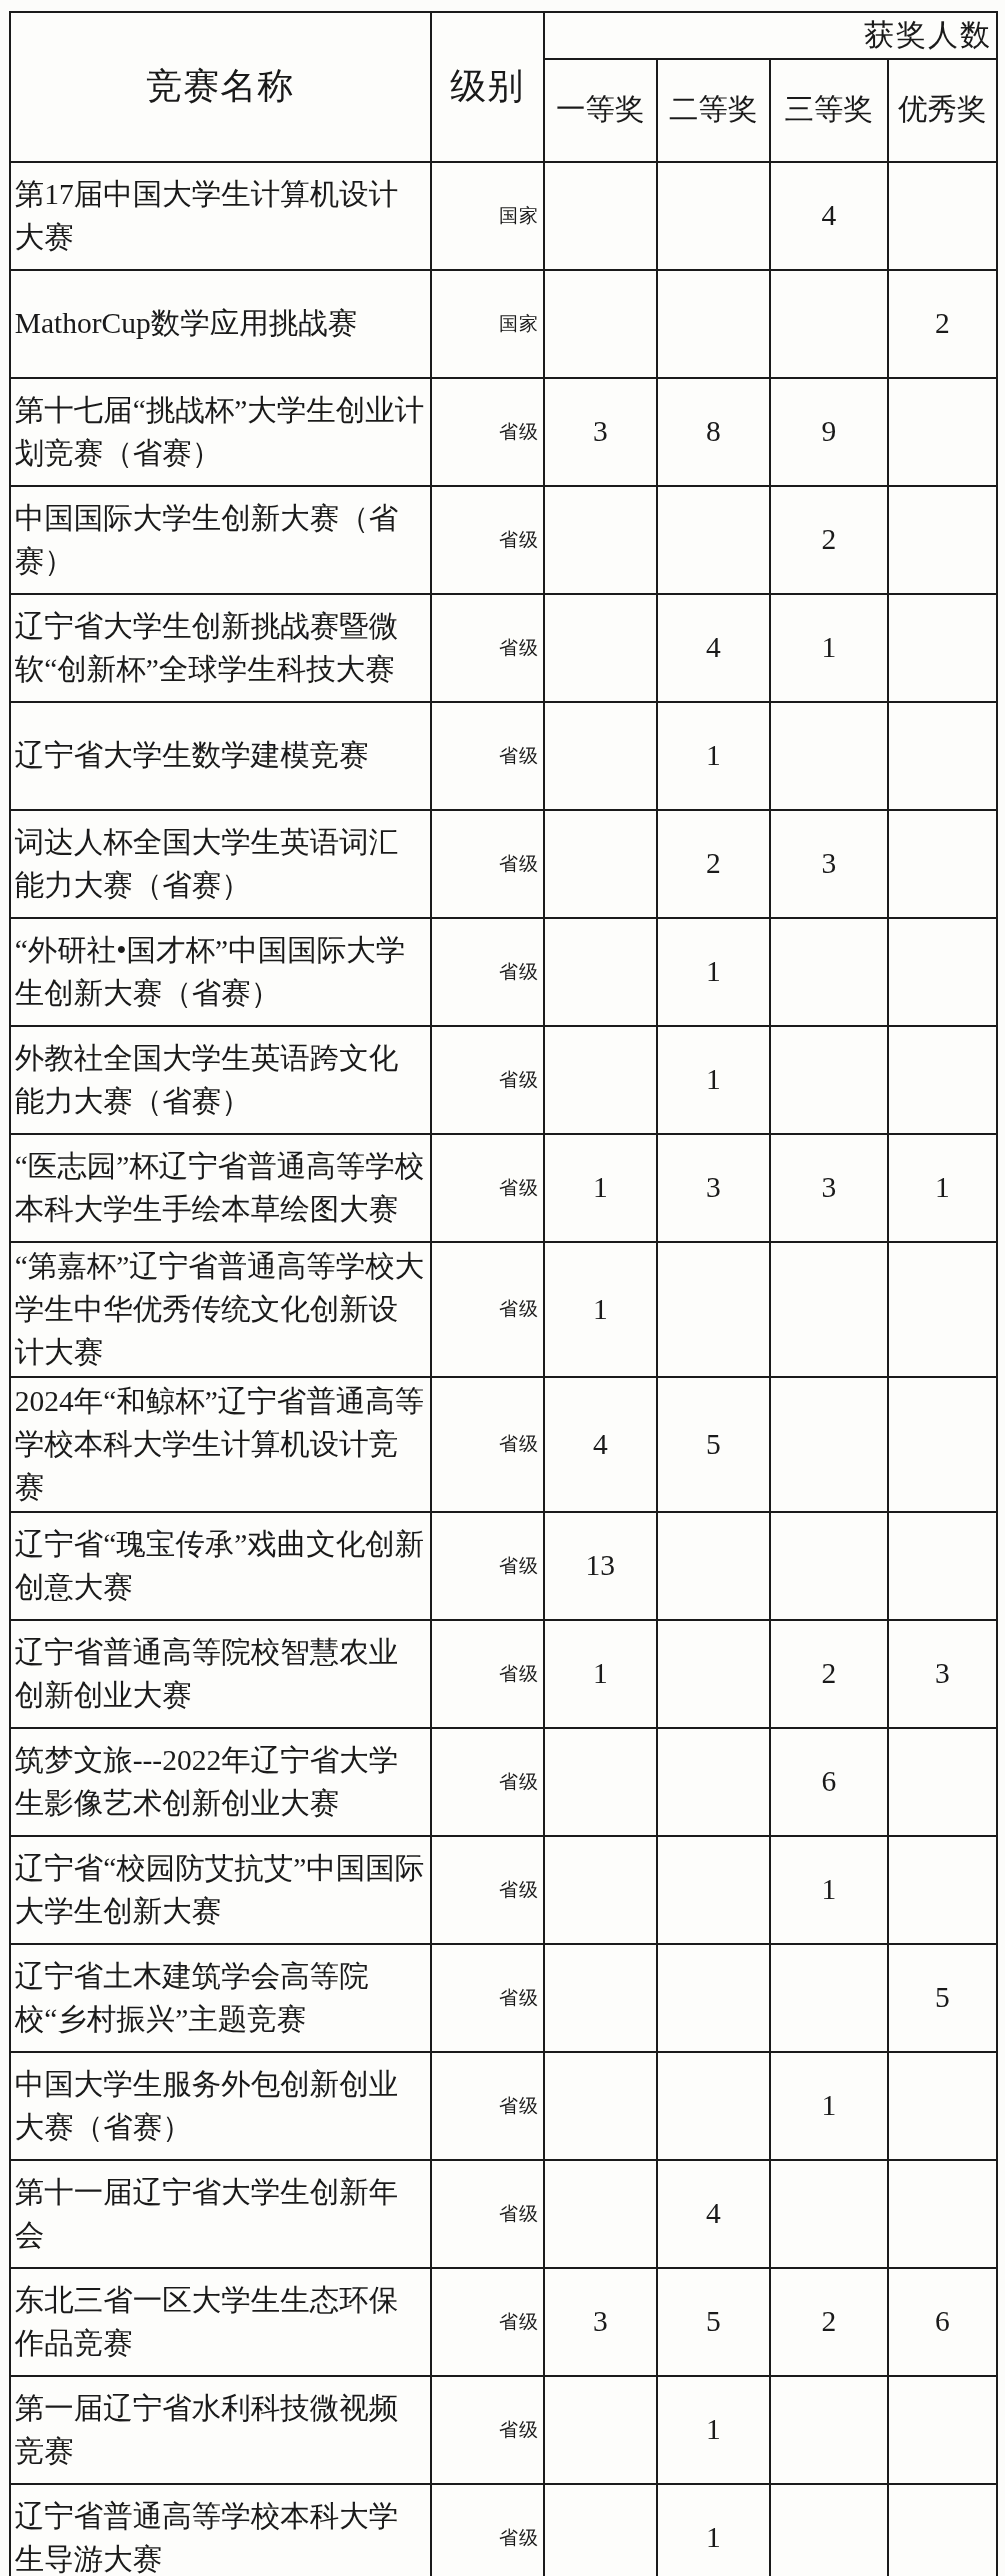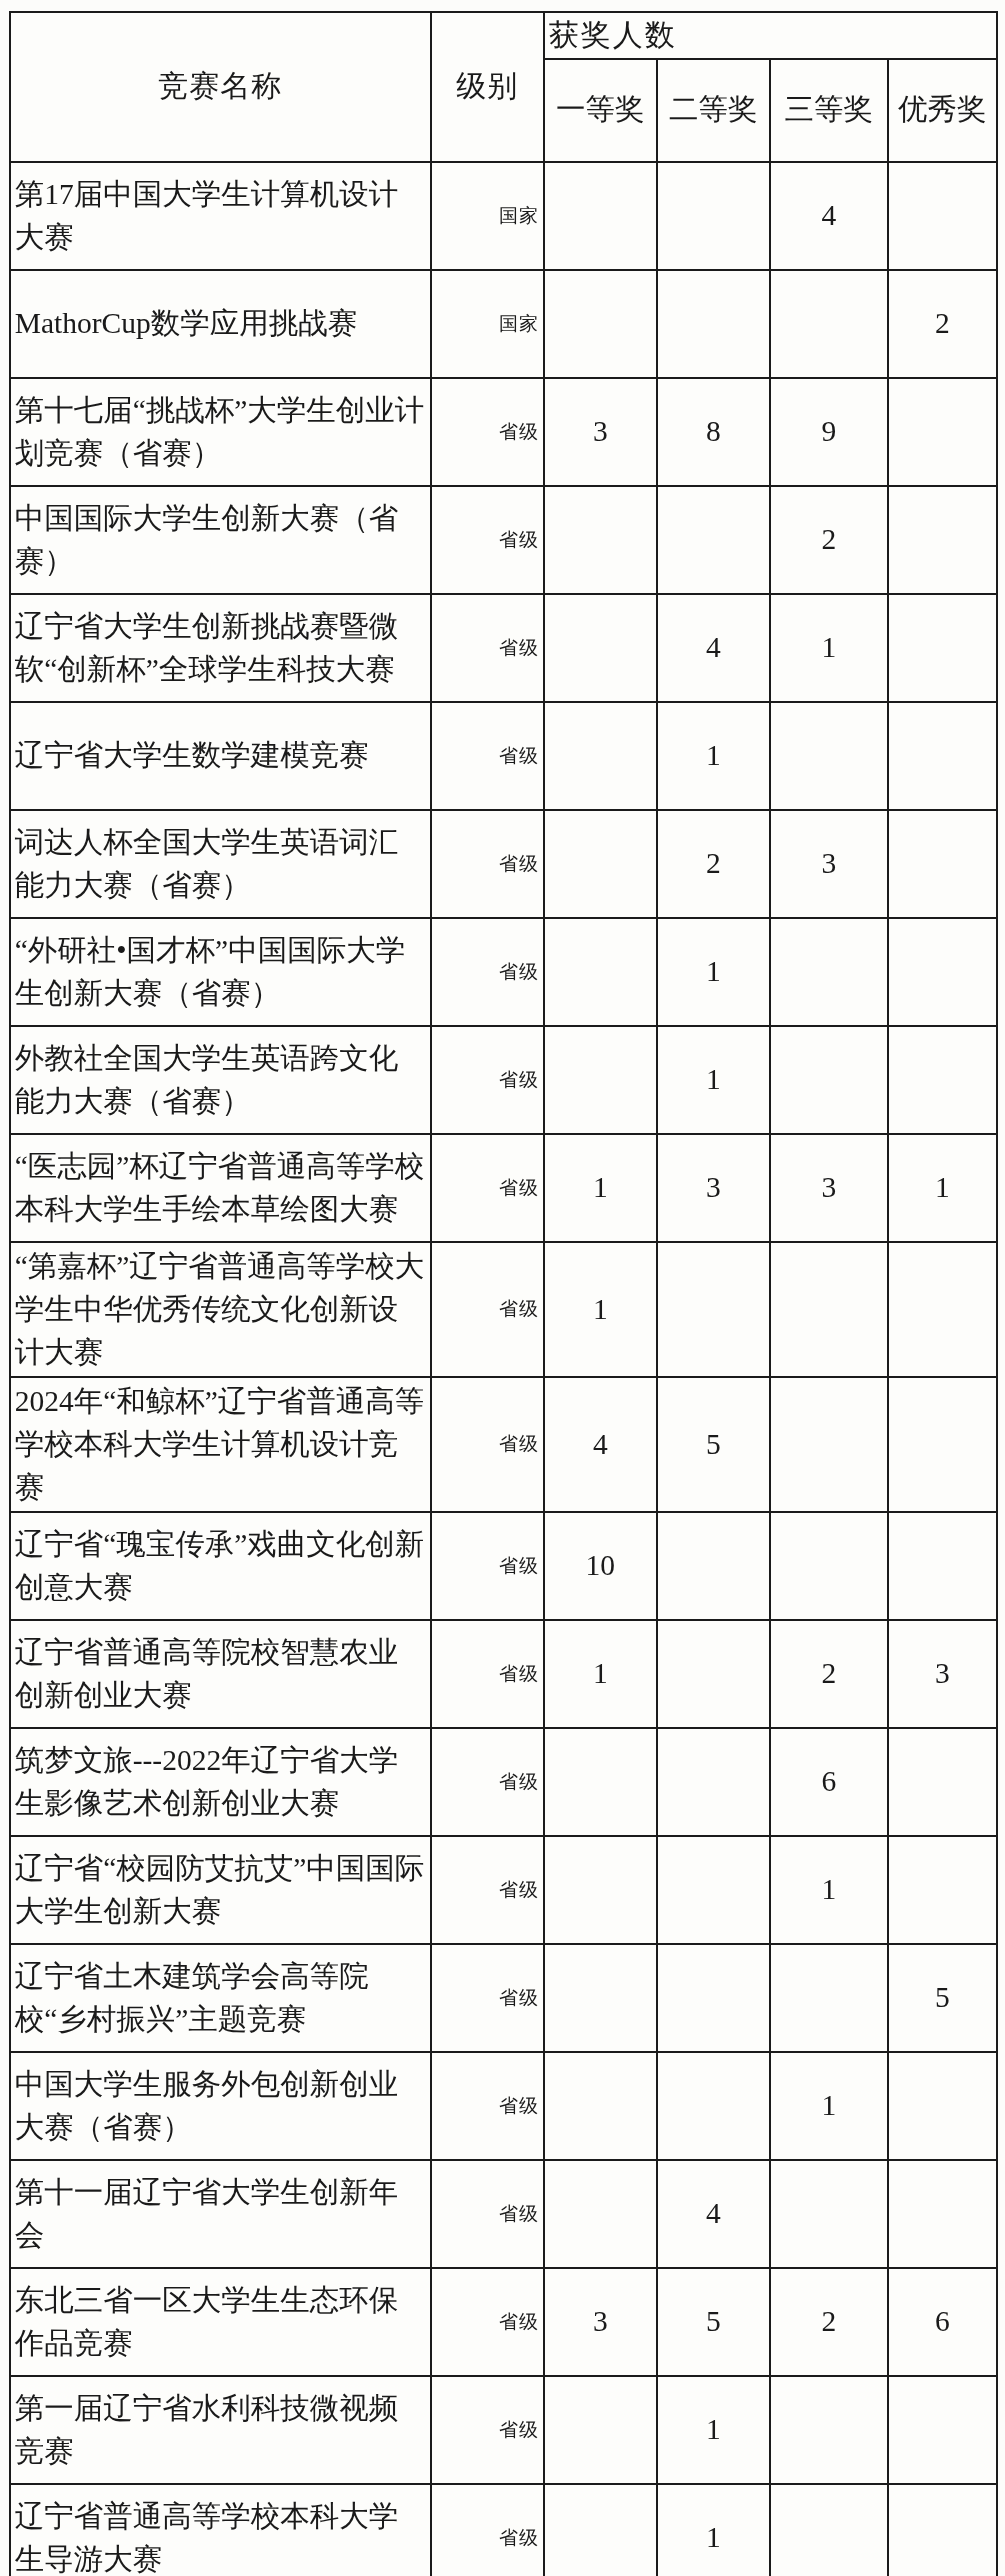--- a/index.html
+++ b/index.html
@@ -36,26 +36,26 @@
     padding: 2px 3.9px;
     font-weight: normal;
     vertical-align: middle;
     overflow: hidden;
   }
   
   tr.group-row { height: 47px; }
   tr.sub-row { height: 103px; }
   th.h-name, th.h-level {
     text-align: center;
-    font-size: 30px;
+    font-size: 36px;
     letter-spacing: 1px;
     margin-left: 27px;
   }
   th.h-group {
-    text-align: left;
+    text-align: right;
     font-size: 30px;
     letter-spacing: 2px;
   }
   th.h-award {
     text-align: center;
     font-size: 29.5px;
     padding-top: 29.5px;
     margin-top: 40px;
   }
   
@@ -197,21 +197,21 @@
     <td class="name-cell">2024年“和鲸杯”辽宁省普通高等学校本科大学生计算机设计竞赛</td>
     <td class="level-cell">省级</td>
     <td class="num-cell">4</td>
     <td class="num-cell">5</td>
     <td class="num-cell"></td>
     <td class="num-cell"></td>
   </tr>
           <tr>
     <td class="name-cell">辽宁省“瑰宝传承”戏曲文化创新创意大赛</td>
     <td class="level-cell">省级</td>
-    <td class="num-cell">10</td>
+    <td class="num-cell">13</td>
     <td class="num-cell"></td>
     <td class="num-cell"></td>
     <td class="num-cell"></td>
   </tr>
           <tr>
     <td class="name-cell">辽宁省普通高等院校智慧农业创新创业大赛</td>
     <td class="level-cell">省级</td>
     <td class="num-cell">1</td>
     <td class="num-cell"></td>
     <td class="num-cell">2</td>

